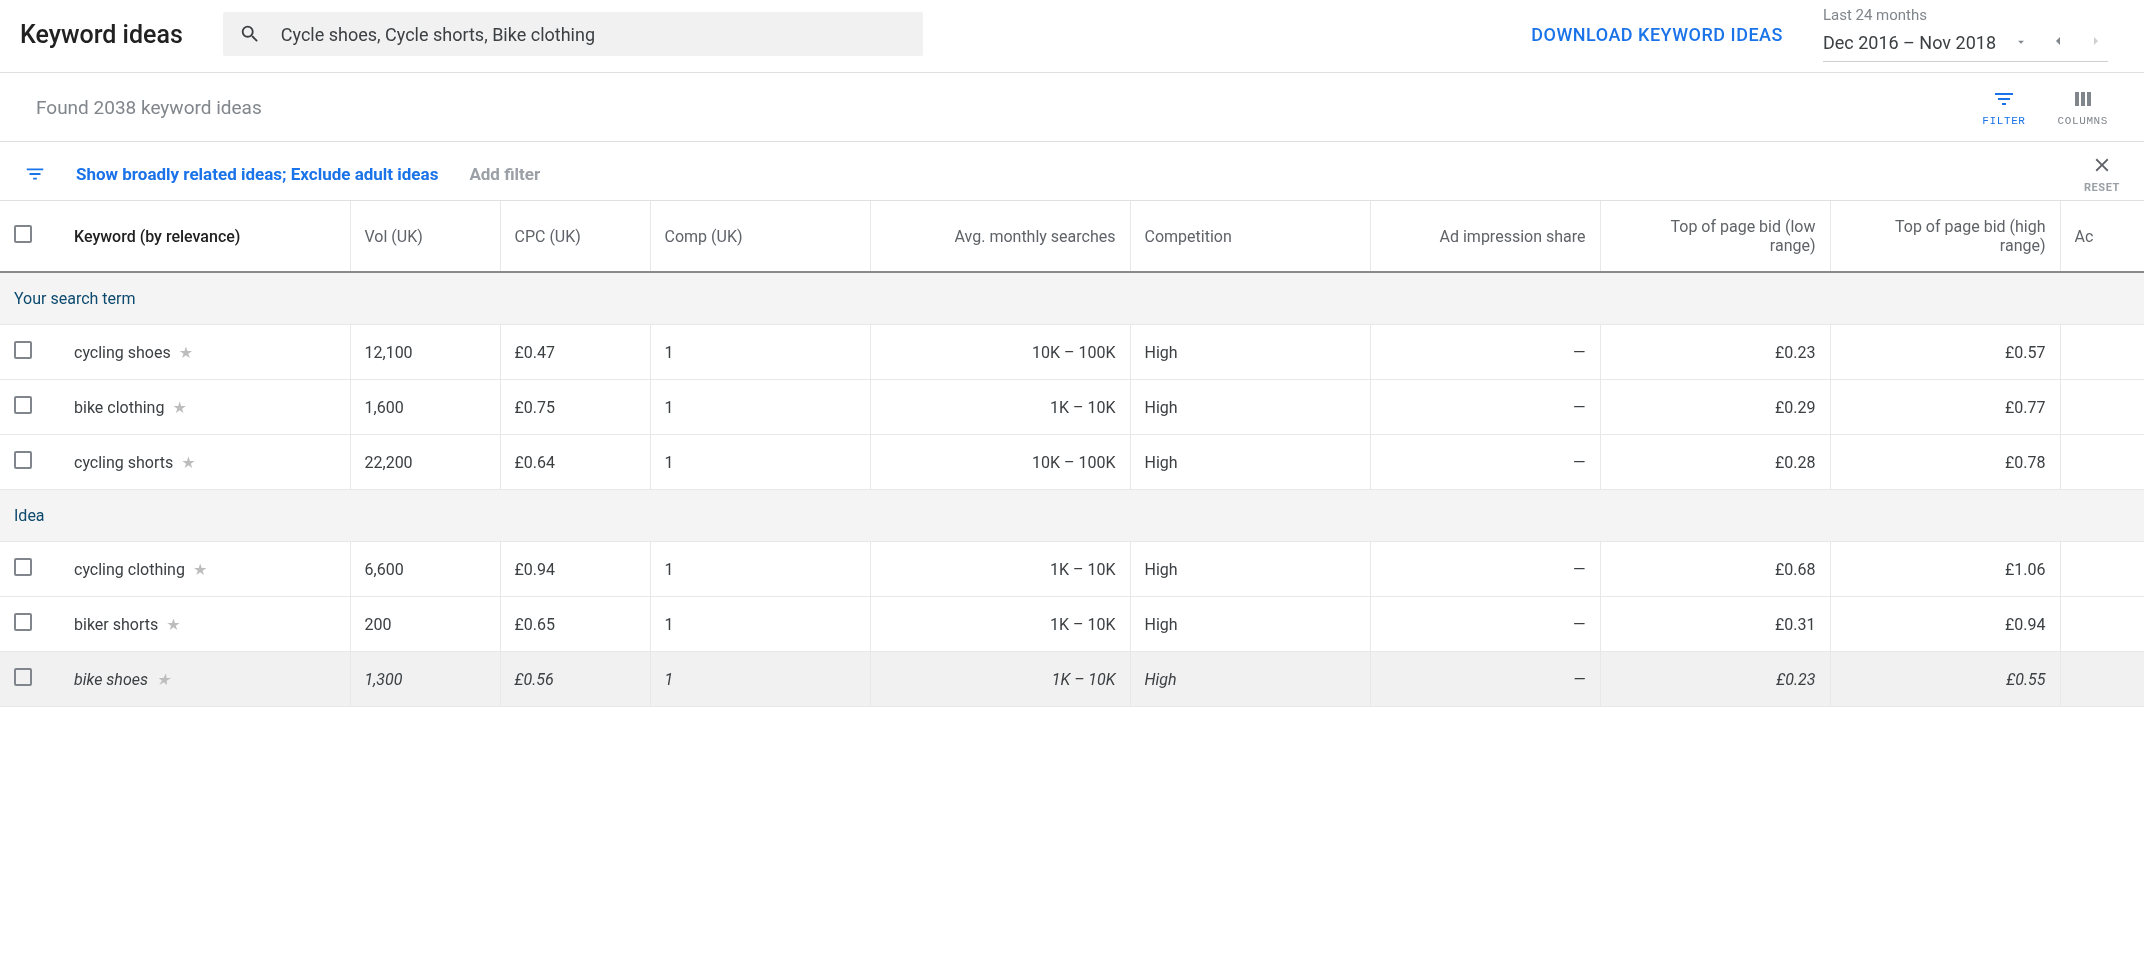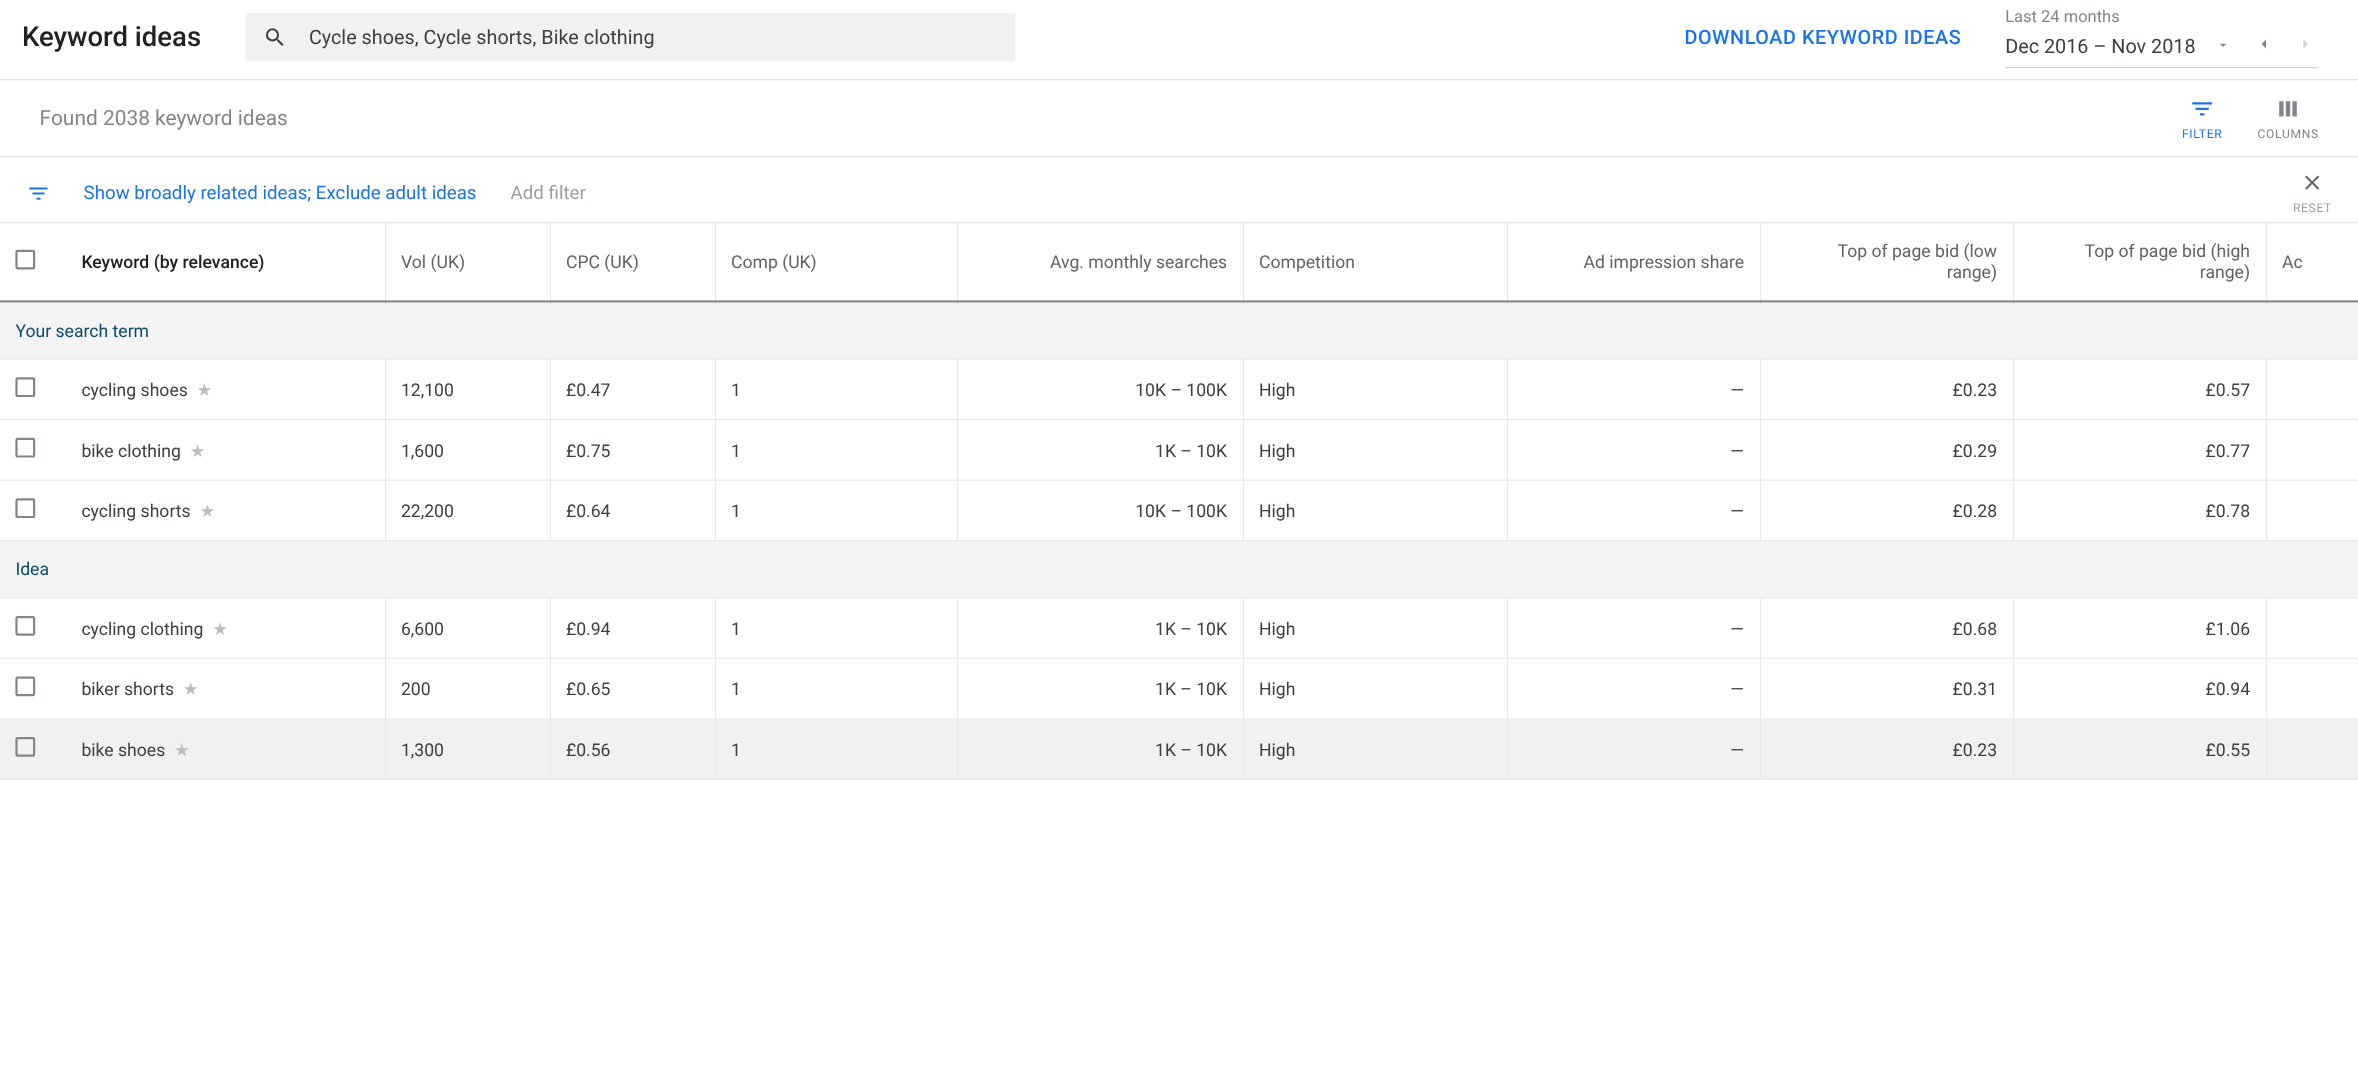--- a/index.html
+++ b/index.html
@@ -73,34 +73,36 @@
     padding: 14px 36px;
     border-bottom: 1px solid #e0e0e0;
   }
   .found-text { font-size: 19px; color: #80868b; }
   .tool-btn {
     display: flex;
     flex-direction: column;
     align-items: center;
     margin-left: 32px;
     cursor: pointer;
+    font-family: Liberation Mono, monospace;
   }
   .tool-btn .cap { font-size: 11px; letter-spacing: .6px; margin-top: 4px; }
   .tool-btn.filter svg { fill: #1a73e8; }
   .tool-btn.filter .cap { color: #1a73e8; }
   .tool-btn.columns svg { fill: #80868b; }
   .tool-btn.columns .cap { color: #80868b; }
 
   
   .filters-row {
     display: flex;
     align-items: center;
     padding: 12px 24px 6px 24px;
     border-bottom: 1px solid #e0e0e0;
     position: relative;
+    font-weight: bold;
   }
   .filters-row svg.funnel { fill: #1a73e8; margin-right: 30px; }
   .filters-row .applied { color: #1a73e8; font-size: 17px; }
   .filters-row .addf { color: #9aa0a6; font-size: 17px; margin-left: 31px; }
   .filters-row .close-reset {
     margin-left: auto;
     display: flex;
     flex-direction: column;
     align-items: center;
   }
@@ -142,21 +144,21 @@
   col.c-low   { width: 230px; }
   col.c-high  { width: 230px; }
   col.c-ac    { width: auto; }
 
   .section-row td {
     background: #f4f4f4;
     font-size: 16px;
     color: #0c4a6e;
     padding: 16px 20px;
   }
-  tr.highlight td { background: #f1f1f1; }
+  tr.highlight td { background: #f1f1f1; font-style: italic; }
 
   .chk {
     width: 18px; height: 18px;
     border: 2px solid #80868b;
     border-radius: 2px;
     display: inline-block;
   }
   .th-kw { font-weight: 500 !important; color: #212121 !important; font-size: 16px; }
   .star { color: #bdbdbd; margin-left: 8px; font-size: 16px; }
   td.kw-cell { color: #3c4043; }

